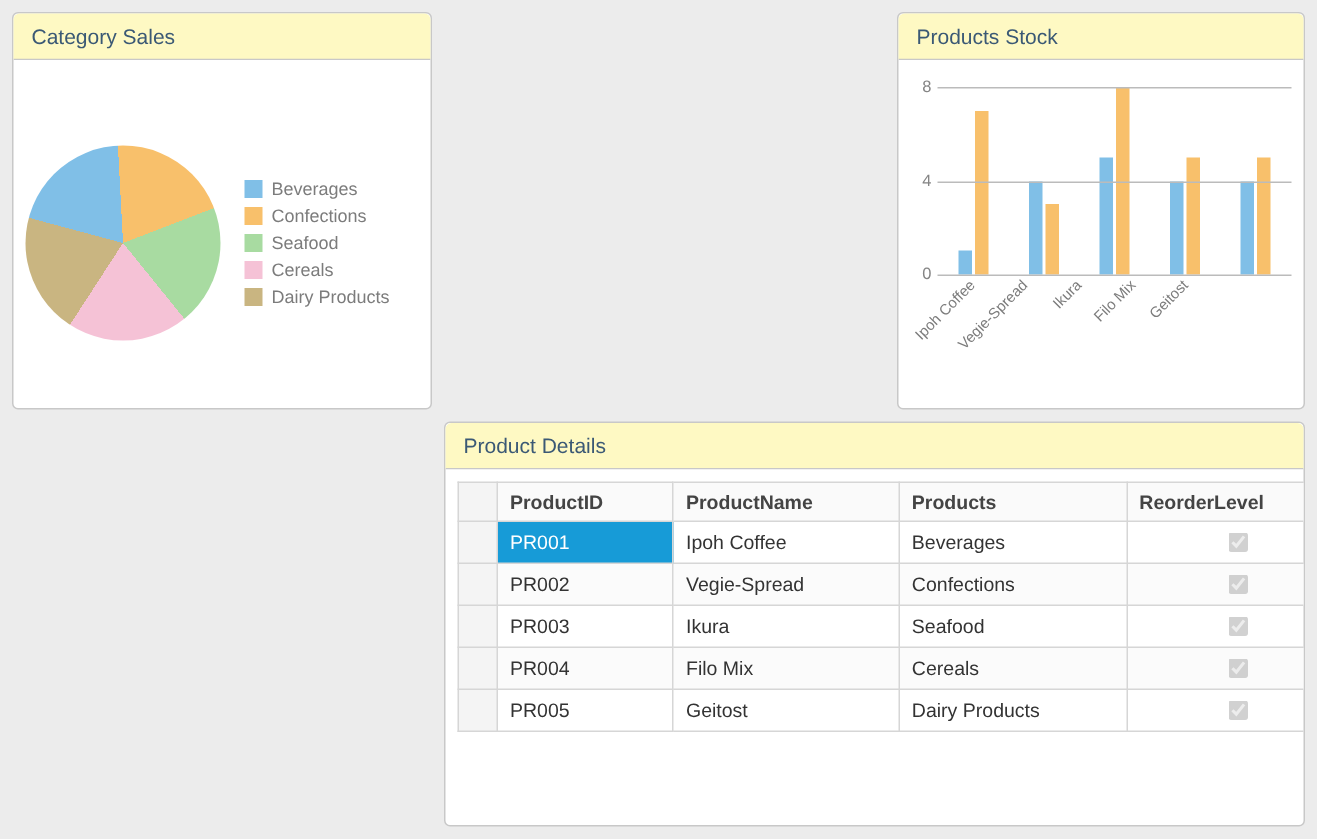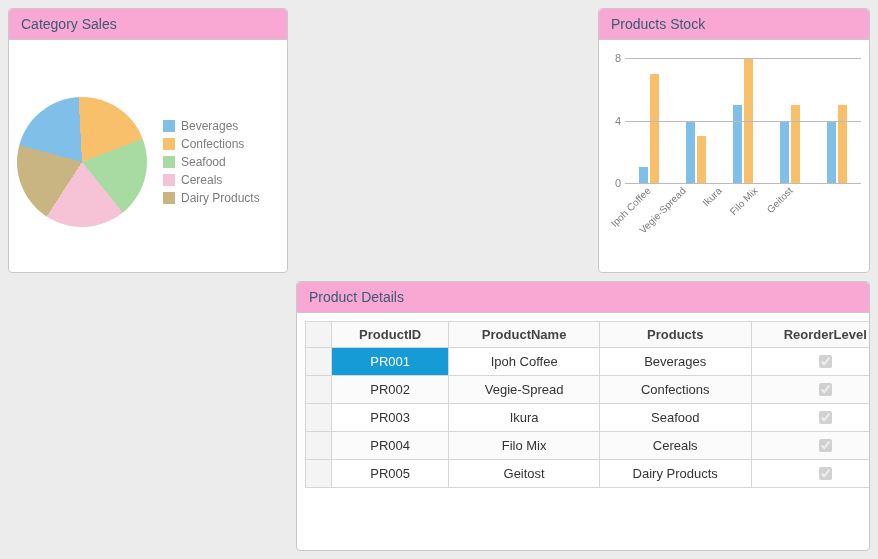--- a/index.html
+++ b/index.html
@@ -20,21 +20,21 @@
     height: 100%;
   }
   .panel {
     background: #fff;
     border: 1px solid #c8c8c8;
     border-radius: 4px;
     display: flex;
     flex-direction: column;
   }
   .panel-title {
-    background: #f9a8d4;
+    background: #fef9c3;
     color: #3b5975;
     padding: 7px 12px;
     font-size: 14px;
     border-bottom: 1px solid #c8c8c8;
     border-radius: 4px 4px 0 0;
   }
   .panel-body {
     padding: 8px;
     flex: 1;
     position: relative;
@@ -143,34 +143,34 @@
   
   #table-panel { grid-column: 2 / span 2; grid-row: 2; }
   table {
     width: 595px;
     border-collapse: collapse;
     font-size: 13px;
   }
   th, td {
     border: 1px solid #d6d6d6;
     padding: 4px 8px;
-    text-align: center;
+    text-align: left;
     height: 26px;
   }
   th {
     background: #fafafa;
     font-weight: 600;
     color: #444;
   }
   th:first-child, td:first-child {
     width: 26px;
     background: #f4f4f4;
     padding: 0;
   }
-  td.productid { text-align: center; }
+  td.productid { }
   td.reorder { text-align: center; }
   tr.sel td.productid {
     background: #179bd7;
     color: #fff;
   }
   tbody tr:nth-child(even) td { background: #fbfbfb; }
   tbody tr:nth-child(even) td:first-child { background: #f4f4f4; }
   tbody tr.sel:nth-child(even) td.productid,
   tbody tr.sel td.productid { background:#179bd7; }
   input[type=checkbox]{ pointer-events:none; accent-color:#666; }

